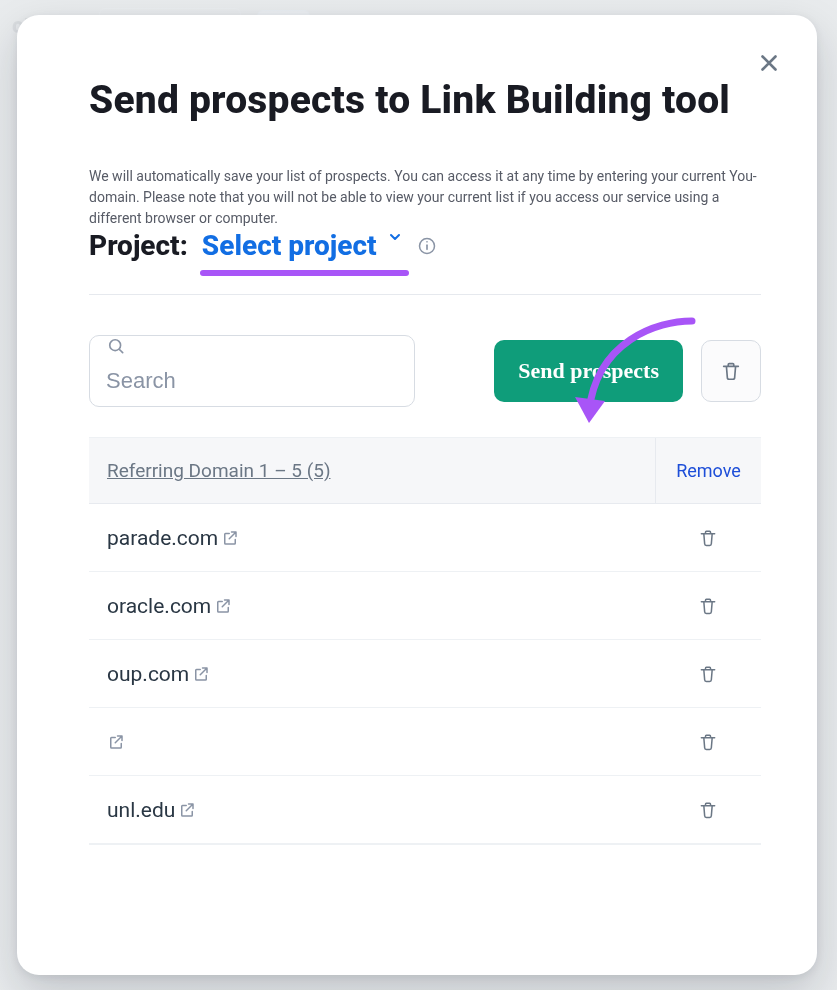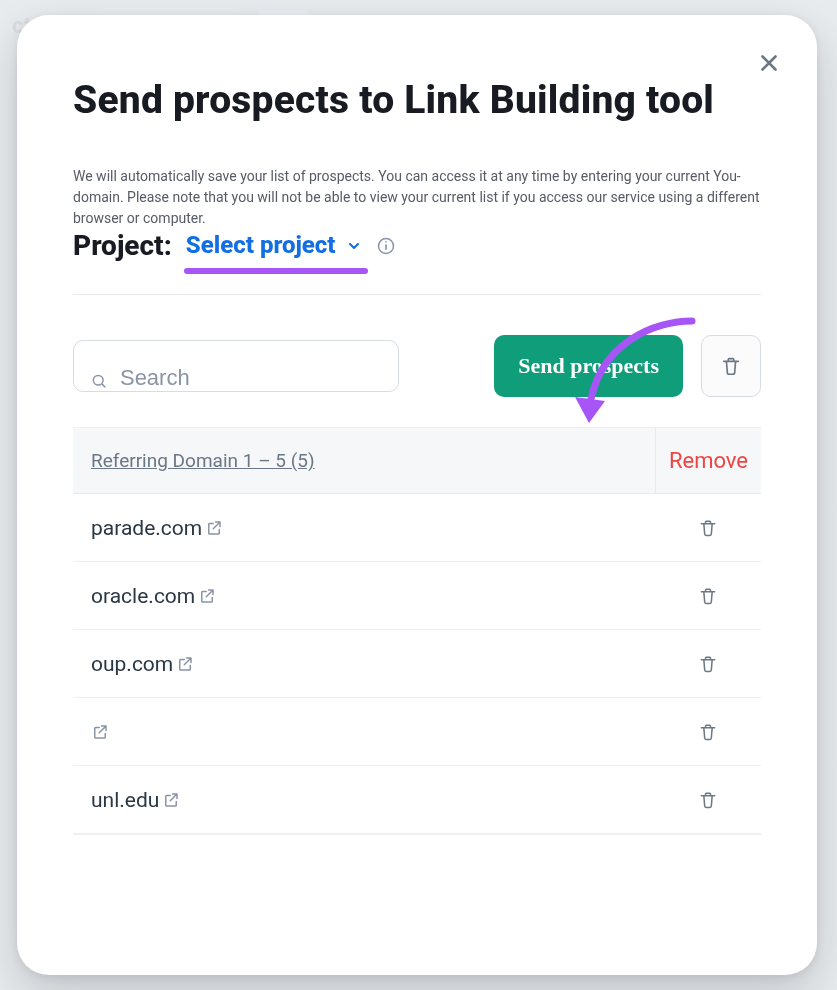--- a/index.html
+++ b/index.html
@@ -32,23 +32,23 @@
     .bg-domain {
       display: inline-flex; align-items: center; gap: 8px;
       border: 1px solid #d4dae0; border-radius: 6px; padding: 4px 10px;
       color: #384758; font-weight: 600; font-size: 20px;
     }
     .modal {
       position: absolute;
       left: 17px; right: 20px; top: 15px;
       bottom: 15px;
       background: #ffffff;
-      border-radius: 32px;
+      border-radius: 22px;
       box-shadow: 0 18px 44px rgba(16,24,40,.18), 0 2px 8px rgba(16,24,40,.08);
-      padding: 62px 56px 28px 56px;
+      padding: 62px 56px 28px 72px;
     }
     .modal .close {
       position: absolute; top: 28px; right: 28px;
       width: 40px; height: 40px; display: grid; place-items: center;
       color: #6b7785; border-radius: 8px; cursor: pointer;
     }
     .modal h1 {
       font-size: 39px; line-height: 1.2; font-weight: 800; color: #191b23;
       letter-spacing: .2px;
     }
@@ -58,39 +58,40 @@
       max-width: 700px;
     }
     .project-row {
       display: flex; align-items: center; gap: 14px;
     }
     .project-row .label {
       font-size: 28px; line-height: 1.2; font-weight: 800; color: #191b23;
     }
     .project-row .select {
       position: relative;
-      font-size: 24px; line-height: 1.2; font-weight: 800; color: #126ee3;
-      display: inline-flex; align-items: center; gap: 10px; cursor: pointer;
+      font-size: 28px; line-height: 1.2; font-weight: 800; color: #126ee3;
+      display: inline-flex; align-items: flex-start; gap: 10px; cursor: pointer;
     }
     .project-row .select .chev { width: 16px; height: 16px; }
     .project-row .info { color: #8a94a5; display: inline-flex; }
     .underline {
       position: absolute; left: -2px; right: -6px; bottom: -14px; height: 6px;
       background: #a855f7; border-radius: 4px;
     }
     .divider { height: 1px; background: #e6e9ee; margin-top: 32px; }
     .actions {
       display: flex; align-items: center; gap: 18px;
       margin-top: 40px;
     }
     .search {
-      width: 326px; height: 52px;
+      width: 326px; height: 72px;
       border: 1.5px solid #d7dce3; border-radius: 10px;
-      display: flex; align-items: flex-end; gap: 12px; padding: 0 16px;
+      display: flex; align-items: flex-start; gap: 12px; padding: 0 16px;
       color: #8a94a5;
+      flex-direction: column;
     }
     .search input {
       border: none; outline: none; font-size: 22px; width: 100%;
       color: #2a3744; background: transparent;
     }
     .search input::placeholder { color: #8a94a5; }
     .spacer { flex: 1; }
     .btn-primary {
       height: 62px; padding: 0 24px; border-radius: 10px;
       background: #0f9d7a; color: #ffffff; font-weight: 700; font-size: 22px;
@@ -105,21 +106,21 @@
       margin-top: 30px;
       border: 1px solid #eef1f4; border-left: none; border-right: none;
     }
     .thead {
       display: flex; align-items: center;
       background: #f6f7f9;
       height: 66px;
       border-bottom: 1px solid #e7eaef;
     }
     .th-domain { flex: 1; padding-left: 18px; color: #6b7785; font-size: 19px; text-decoration: underline; }
-    .th-remove { width: 106px; border-left: 1px solid #e7eaef; text-align: center; color: #ef4444; font-size: 22px; height: 100%; display: grid; place-items: center; }
+    .th-remove { width: 106px; border-left: 1px solid #e7eaef; text-align: center; color: #1d4ed8; font-size: 18px; height: 100%; display: grid; place-items: center; }
     .row { display: flex; align-items: center; height: 68px; border-bottom: 1px solid #eef1f4; }
     .cell-domain { flex: 1; padding-left: 18px; display: flex; align-items: center; gap: 3px; font-size: 21px; color: #2a3744; }
     .cell-remove { width: 106px; display: grid; place-items: center; color: #6b7785; cursor: pointer; }
     .ext-icon { color: #8a94a5; display: inline-flex; }
     .arrow-annotation { position: absolute; pointer-events: none; }
   </style>
 </head>
 <body>
 
 <div class="bg">

